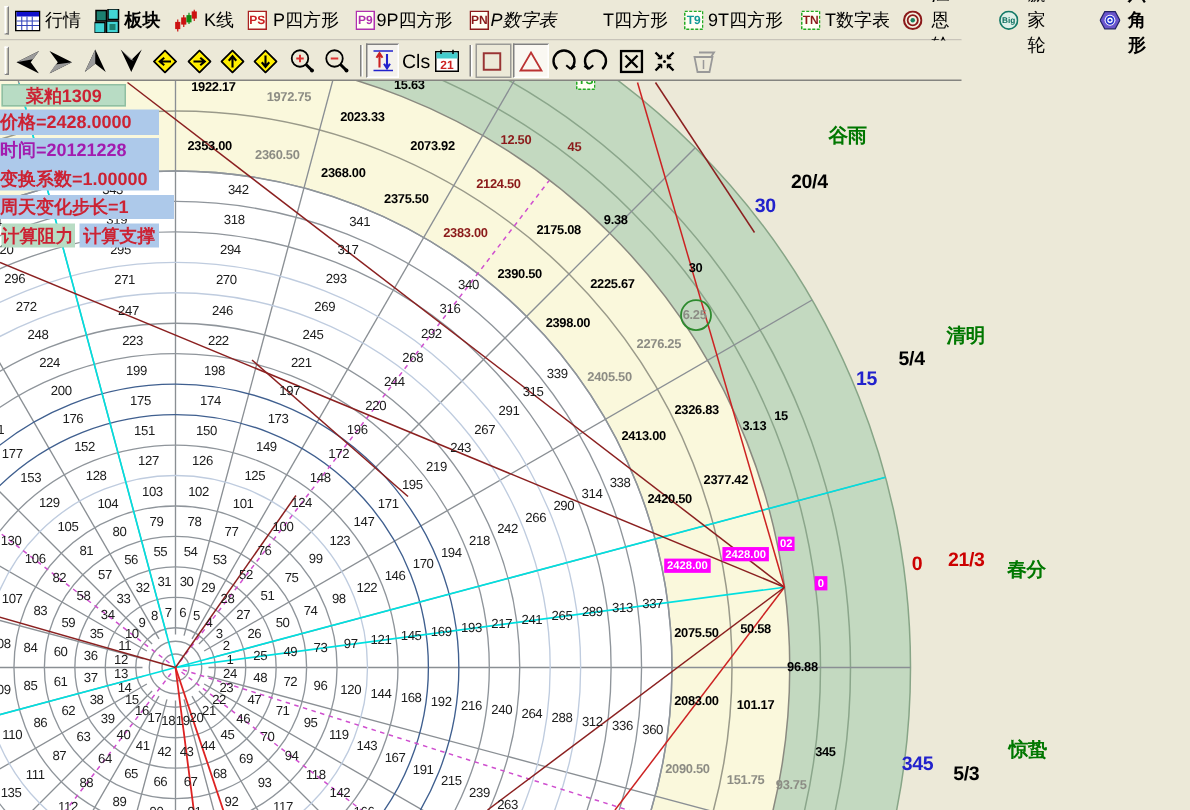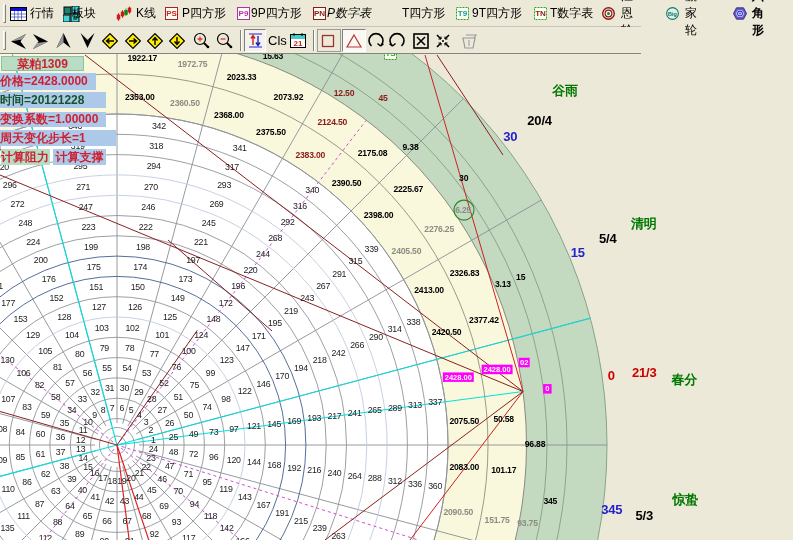--- a/index.html
+++ b/index.html
@@ -360,22 +360,22 @@
 <text x="644.2" y="373.7" font-size="13" font-weight="bold" letter-spacing="-0.2" fill="#cc0000" text-anchor="middle" dominant-baseline="middle">21/3</text>
 <text x="607.8" y="239.7" font-size="13" font-weight="bold" letter-spacing="-0.2" fill="#000" text-anchor="middle" dominant-baseline="middle">5/4</text>
 <text x="539.6" y="121.9" font-size="13" font-weight="bold" letter-spacing="-0.2" fill="#000" text-anchor="middle" dominant-baseline="middle">20/4</text>
 <text x="685.3" y="500.7" font-size="13" font-weight="bold" letter-spacing="-0.2" fill="#007700" text-anchor="middle" dominant-baseline="middle">惊蛰</text>
 <text x="684.3" y="380.4" font-size="13" font-weight="bold" letter-spacing="-0.2" fill="#007700" text-anchor="middle" dominant-baseline="middle">春分</text>
 <text x="643.8" y="224.6" font-size="13" font-weight="bold" letter-spacing="-0.2" fill="#007700" text-anchor="middle" dominant-baseline="middle">清明</text>
 <text x="565.1" y="91.1" font-size="13" font-weight="bold" letter-spacing="-0.2" fill="#007700" text-anchor="middle" dominant-baseline="middle">谷雨</text>
 </svg></div>
 
 <div style="position:absolute; left:1px; top:56px; width:83px; height:15px; background:#b8dcc4; border:1px solid #90bfa2; font-size:12px; font-weight:bold; color:#cc2233; text-align:center; line-height:14px;">菜粕1309</div>
-<div style="position:absolute; left:0; top:73px; width:96px; height:17px; background:#adc9ea; font-size:12px; font-weight:bold; color:#cc2233; line-height:17px;">价格=2428.0000</div>
-<div style="position:absolute; left:0; top:92px; width:106px; height:16px; background:#adc9ea; font-size:12px; font-weight:bold; color:#14532d; line-height:16px;">时间=20121228</div>
+<div style="position:absolute; left:0; top:73px; width:106px; height:17px; background:#adc9ea; font-size:12px; font-weight:bold; color:#cc2233; line-height:17px;">价格=2428.0000</div>
+<div style="position:absolute; left:0; top:92px; width:106px; height:28px; background:#adc9ea; font-size:12px; font-weight:bold; color:#a21caf; line-height:16px;">时间=20121228</div>
 <div style="position:absolute; left:0; top:112px; width:106px; height:15px; background:#adc9ea; font-size:12px; font-weight:bold; color:#cc2233; line-height:15px;">变换系数=1.00000</div>
 <div style="position:absolute; left:0; top:130px; width:116px; height:16px; background:#adc9ea; font-size:12px; font-weight:bold; color:#cc2233; line-height:16px;">周天变化步长=1</div>
 <div style="position:absolute; left:1px; top:149px; width:49px; height:16px; background:#b8dcc4; font-size:12px; font-weight:bold; color:#cc2233; line-height:16px;">计算阻力</div>
 <div style="position:absolute; left:53px; top:149px; width:53px; height:16px; background:#adc9ea; font-size:12px; font-weight:bold; color:#cc2233; line-height:16px;text-align:center;">计算支撑</div>
 
 <div class="tb tb1">
 <div class="grip"></div>
 <div class="it" style="left:10px;">
       <svg width="17" height="14" viewBox="0 0 17 14">
         <rect x="0.5" y="0.5" width="16" height="13" fill="#fff" stroke="#000"></rect>
@@ -392,21 +392,21 @@
 <div class="it" style="left:30px;">行情</div>
 <div class="it" style="left:63px;">
       <svg width="17" height="16" viewBox="0 0 17 16">
         <rect x="1" y="1" width="7" height="7" fill="#1c8070" stroke="#000"></rect>
         <rect x="9" y="0" width="7" height="7" fill="#42d4d4" stroke="#000"></rect>
         <rect x="0" y="9" width="7" height="7" fill="#42d4d4" stroke="#000"></rect>
         <rect x="8" y="8" width="8" height="8" fill="#42d4d4" stroke="#000"></rect>
         <rect x="10" y="10" width="4" height="4" fill="#1c8070"></rect>
       </svg>
     </div>
-<div class="it" style="left:72px;">板块</div>
+<div class="it" style="left:83px;font-weight:bold;">板块</div>
 <div class="it" style="left:116px;">
       <svg width="16" height="16" viewBox="0 0 16 16">
         <g stroke="#cc1111" fill="#cc1111" stroke-width="0.8">
           <line x1="2.5" y1="7" x2="2.5" y2="15"></line>
           <rect x="1.2" y="9" width="2.6" height="4"></rect>
           <line x1="6.5" y1="4" x2="6.5" y2="12"></line>
           <rect x="5.2" y="6" width="2.6" height="4"></rect>
           <line x1="13.5" y1="0.5" x2="13.5" y2="8"></line>
           <rect x="12.2" y="2" width="2.6" height="4"></rect>
         </g>

